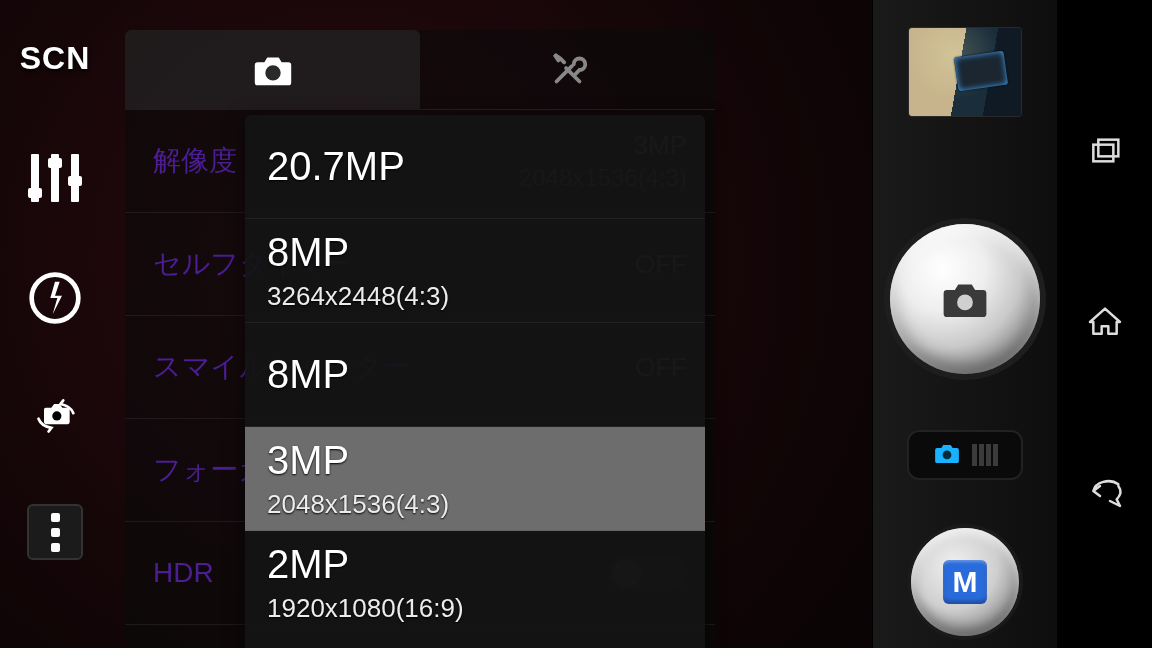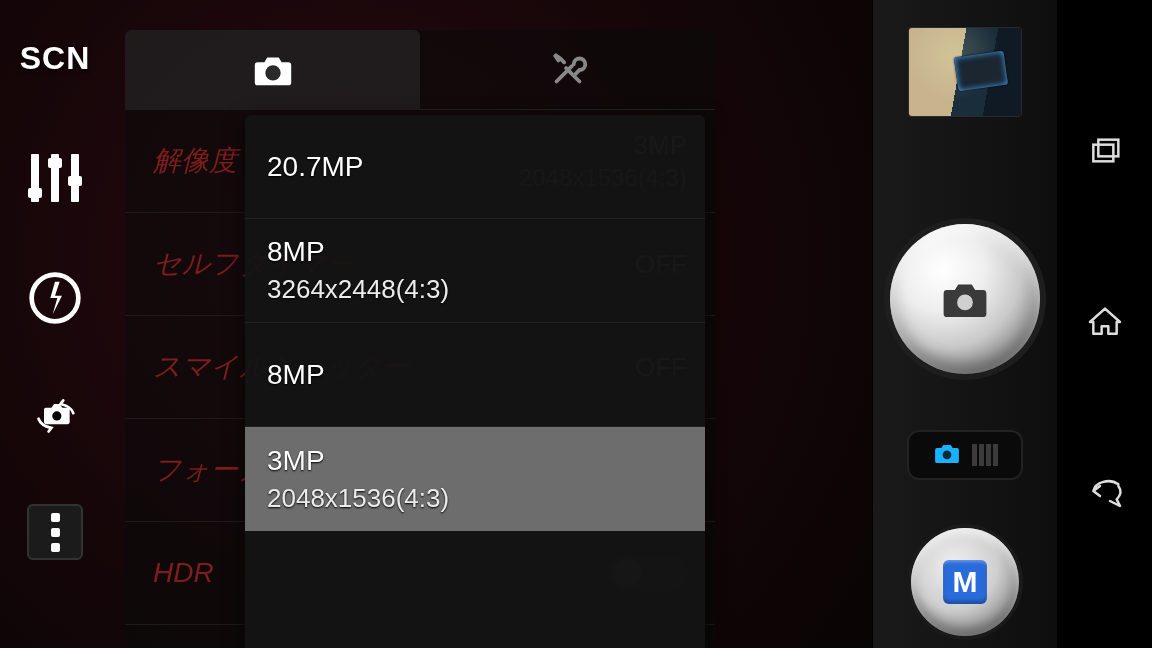--- a/index.html
+++ b/index.html
@@ -40,39 +40,39 @@
   .settings-tabs .tab { flex:1; display:flex; align-items:center; justify-content:center; }
   .settings-tabs .tab.active { background: rgba(50,50,50,0.45); border-radius:6px 6px 0 0; }
   .settings-tabs .tab.inactive { border-bottom:1px solid #222; }
   .settings-tabs svg { width:46px; height:46px; }
   .setting-row {
     height: 103px; padding: 0 28px 0 28px;
     display:flex; align-items:center; justify-content:space-between;
     border-bottom:1px solid rgba(80,80,80,0.25);
     color:#808080; font-size:28px;
   }
-  .setting-row .lbl { color:#7f1d1d;font-style:italic; }
+  .setting-row .lbl { color:#4c1d95; }
   .setting-row .val { text-align:right; color:#6c6c6c; font-size:26px; line-height:1.25; }
   .setting-row .val .small{font-size:24px; color:#5a5a5a;}
   .toggle-off { width:78px; height:36px; border-radius:18px; background:#222; position:relative; }
   .toggle-off::after{content:"";position:absolute;left:4px;top:4px;width:28px;height:28px;border-radius:50%;background:#444;}
 
   
   .res-popup {
     position:absolute; left:245px; top:115px; width:460px; height:540px;
     background: rgba(20,20,20,0.95);
     border-radius:6px;
     box-shadow: 0 4px 20px rgba(0,0,0,0.6);
     overflow:hidden;
   }
   .res-item {
     height:104px; padding:14px 22px; border-bottom:1px solid rgba(80,80,80,0.25);
     display:flex; flex-direction:column; justify-content:center; gap:6px;
   }
-  .res-item .mp { font-size:28px; color:#fff; text-shadow:0 1px 2px #000;}
+  .res-item .mp { font-size:40px; color:#fff; text-shadow:0 1px 2px #000;}
   .res-item .dim{ font-size:26px; color:#ececec; text-shadow:0 1px 2px #000;}
   .res-item.selected { background:#6d6d6d; }
   .res-item:last-child{border-bottom:none;}
 
   
   .right-strip {
     position:absolute; right:95px; top:0; bottom:0; width:185px;
     background: linear-gradient(to right, #1a1a1a, #0e0e0e);
     border-left:1px solid #000;
     display:flex; flex-direction:column; align-items:center;
@@ -222,20 +222,24 @@
     <div class="mp">8MP</div>
     <div class="dim">3264x2448(4:3)</div>
   </div>
   <div class="res-item">
     <div class="mp">8MP</div>
   </div>
   <div class="res-item selected">
     <div class="mp">3MP</div>
     <div class="dim">2048x1536(4:3)</div>
   </div>
+  <div class="res-item">
+    <div class="mp">2MP</div>
+    <div class="dim">1920x1080(16:9)</div>
+  </div>
 </div>
 
 <div class="right-strip">
   <div class="thumb"></div>
 
   <div class="shutter">
     <svg viewBox="0 0 48 48">
       <path d="M8 16 h7 l3 -5 h12 l3 5 h7 a3 3 0 0 1 3 3 v18 a3 3 0 0 1 -3 3 h-32 a3 3 0 0 1 -3 -3 v-18 a3 3 0 0 1 3 -3 z" fill="#3a3a3a"></path>
       <circle cx="24" cy="27" r="7" fill="#d0d0d0"></circle>
     </svg>

